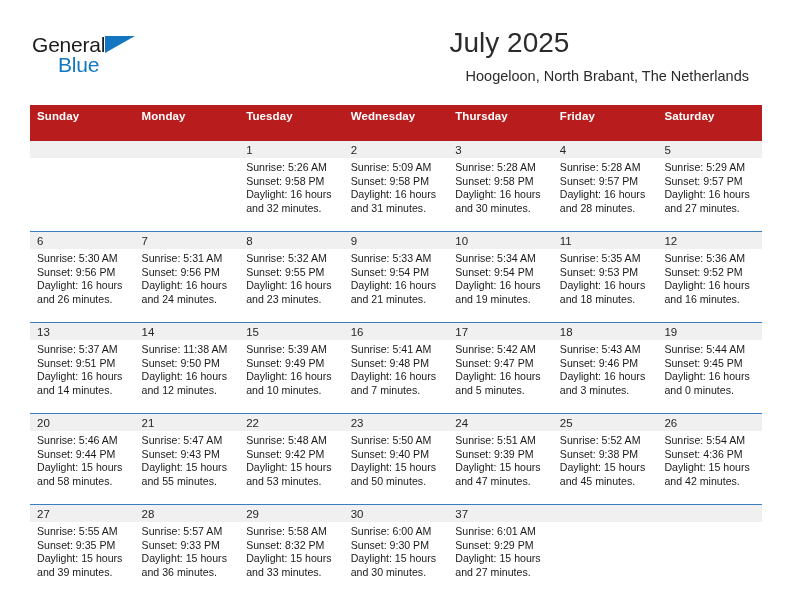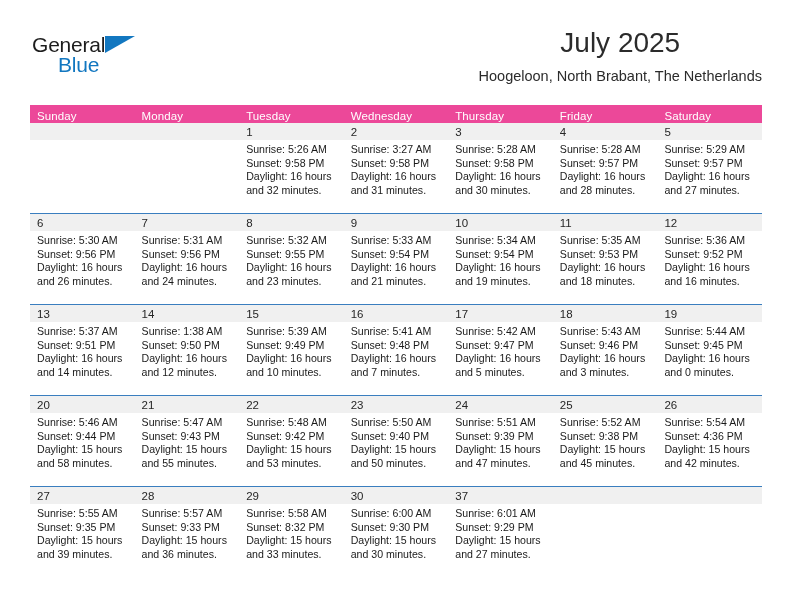--- a/index.html
+++ b/index.html
@@ -59,61 +59,61 @@
     left: 73px;
     top: 2px;
     width: 0;
     height: 0;
     border-left: 30px solid #1277c0;
     border-bottom: 17px solid transparent;
   }
 
   .title-block {
     position: absolute;
-    right: 0;
+    right: 13px;
     top: 0;
-    text-align: center;
+    text-align: left;
   }
   .month-title {
     font-size: 28px;
     color: #2b2b2b;
     line-height: 34px;
     font-weight: normal;
     margin: 0;
     white-space: nowrap;
   }
   .location {
     font-size: 14.5px;
     color: #2b2b2b;
     line-height: 20px;
-    margin: 6px 0 0 0;
+    margin: 6px 0 0 16px;
     white-space: nowrap;
   }
 
   
   .calendar {
     position: absolute;
     left: 30px;
     top: 105px;
     width: 732px;
   }
   table.cal {
     border-collapse: collapse;
     table-layout: fixed;
     width: 732px;
   }
   table.cal col { width: 104.57px; }
 
   thead th {
-    background: #ec4899;
+    background: #b91c1c;
     color: #ffffff;
     font-size: 11.5px;
-    font-weight: normal;
+    font-weight: bold;
     text-align: left;
-    padding: 5px 0 1px 7px;
+    padding: 5px 0 19px 7px;
     height: 12px;
     vertical-align: middle;
     letter-spacing: 0.1px;
   }
 
   td.daycell {
     vertical-align: top;
     padding: 0;
     border-top: 1px solid #3a7ebf;
     height: 90px;
@@ -211,21 +211,21 @@
             <div class="cell-body">
               <div>Sunrise: 5:26 AM</div>
               <div>Sunset: 9:58 PM</div>
               <div>Daylight: 16 hours</div>
               <div>and 32 minutes.</div>
             </div>
           </td>
           <td class="daycell">
             <div class="dnum-band">2</div>
             <div class="cell-body">
-              <div>Sunrise: 3:27 AM</div>
+              <div>Sunrise: 5:09 AM</div>
               <div>Sunset: 9:58 PM</div>
               <div>Daylight: 16 hours</div>
               <div>and 31 minutes.</div>
             </div>
           </td>
           <td class="daycell">
             <div class="dnum-band">3</div>
             <div class="cell-body">
               <div>Sunrise: 5:28 AM</div>
               <div>Sunset: 9:58 PM</div>
@@ -325,21 +325,21 @@
             <div class="cell-body">
               <div>Sunrise: 5:37 AM</div>
               <div>Sunset: 9:51 PM</div>
               <div>Daylight: 16 hours</div>
               <div>and 14 minutes.</div>
             </div>
           </td>
           <td class="daycell">
             <div class="dnum-band">14</div>
             <div class="cell-body">
-              <div>Sunrise: 1:38 AM</div>
+              <div>Sunrise: 11:38 AM</div>
               <div>Sunset: 9:50 PM</div>
               <div>Daylight: 16 hours</div>
               <div>and 12 minutes.</div>
             </div>
           </td>
           <td class="daycell">
             <div class="dnum-band">15</div>
             <div class="cell-body">
               <div>Sunrise: 5:39 AM</div>
               <div>Sunset: 9:49 PM</div>

